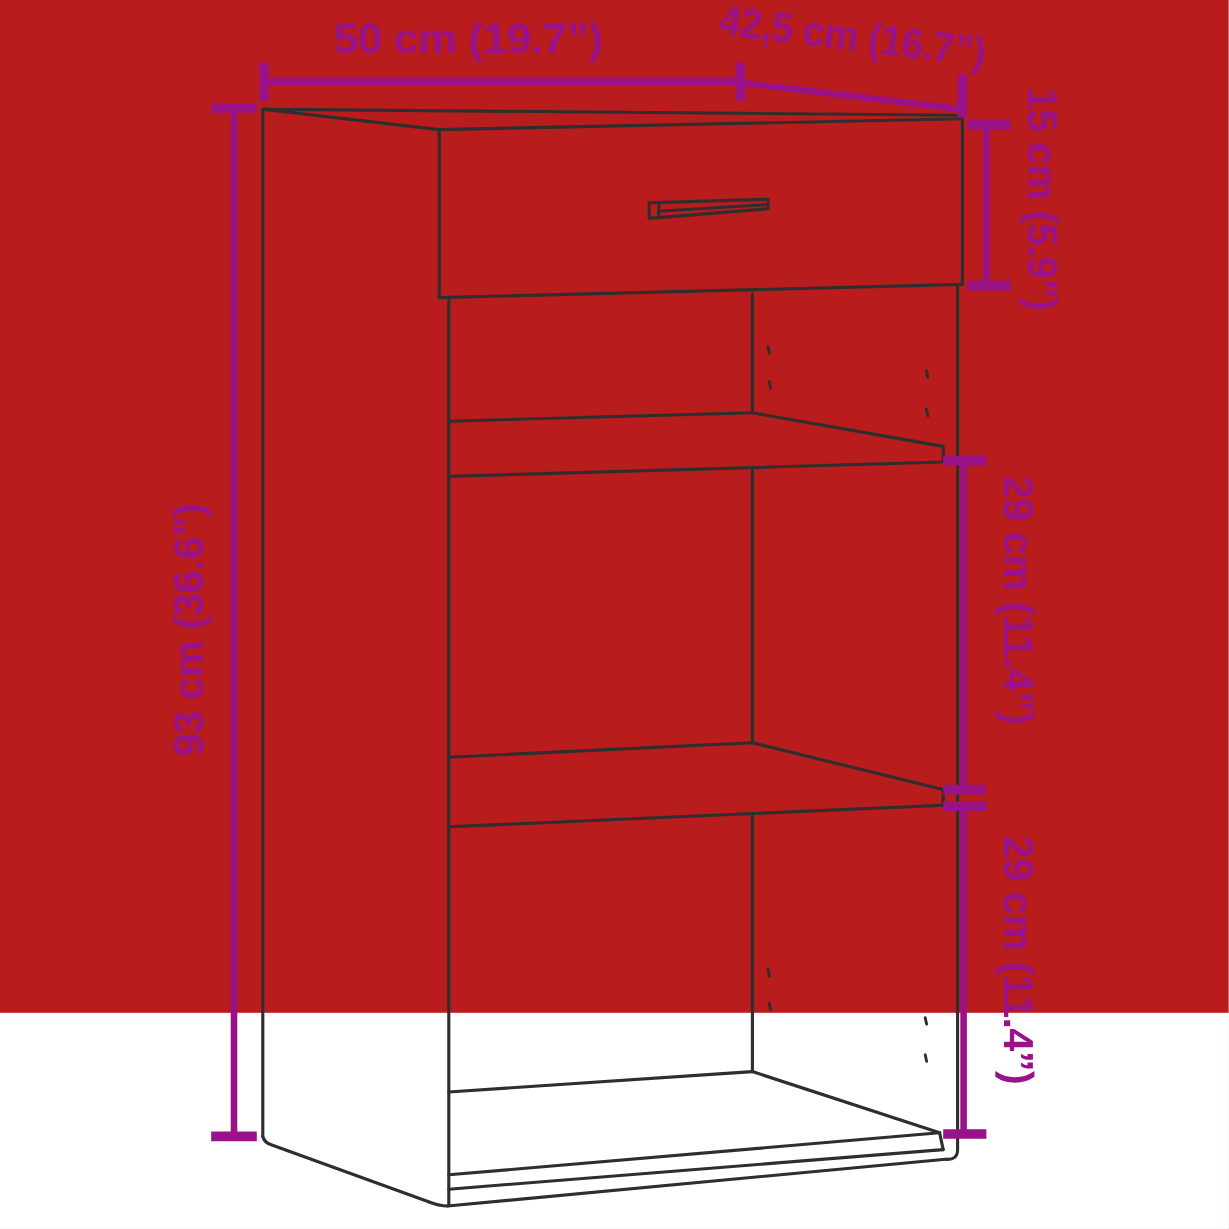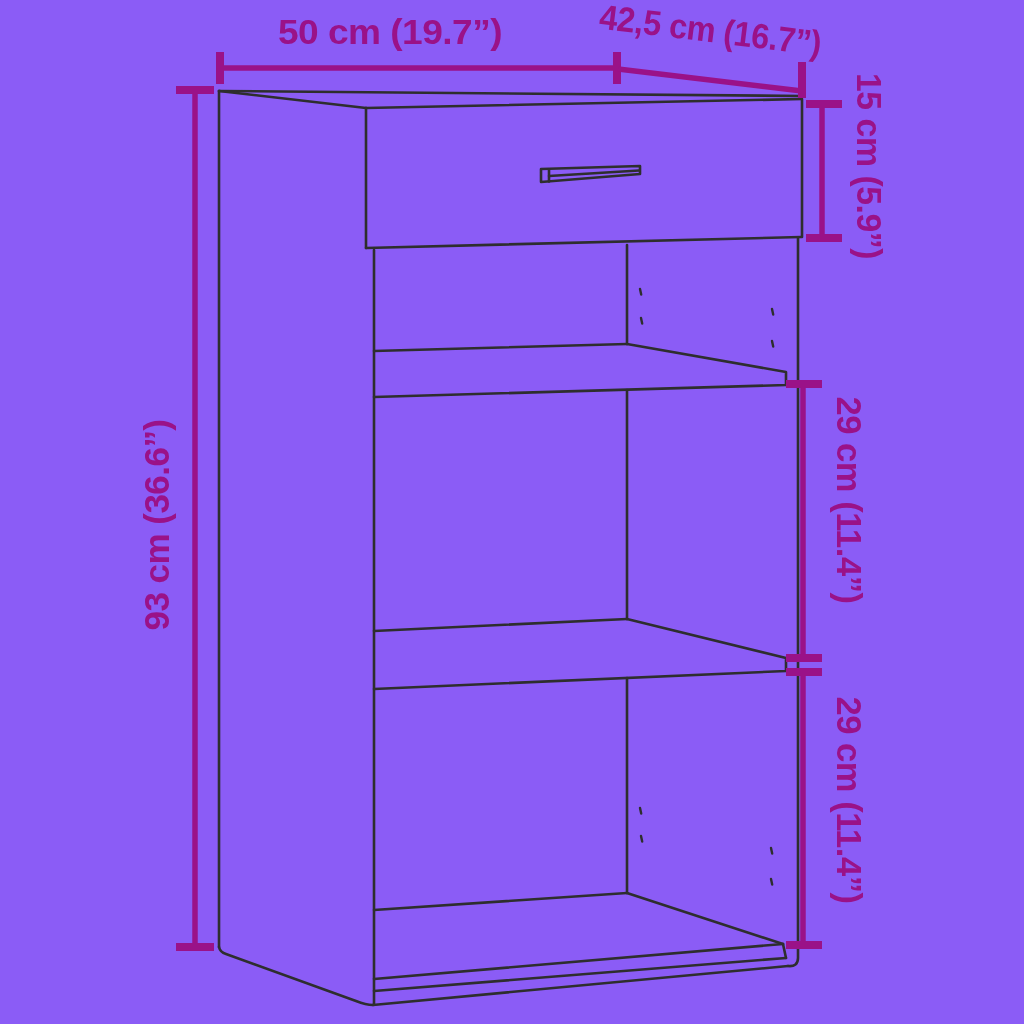--- a/index.html
+++ b/index.html
@@ -7,22 +7,22 @@
     padding:0;
     background:#ffffff;
     width:1024px;
     height:1024px;
     overflow:hidden;
     font-family:"Liberation Sans","DejaVu Sans",sans-serif;
   }
   .stage{
     position:relative;
     width:1024px;
-    height:1024px;
-    background:#8b5cf6;
+    height:844px;
+    background:#b91c1c;
   }
   svg{display:block}
   .outline{
     fill:none;
     stroke:#2e2e2e;
     stroke-width:2.6;
     stroke-linecap:round;
     stroke-linejoin:round;
   }
   .pinhole{

